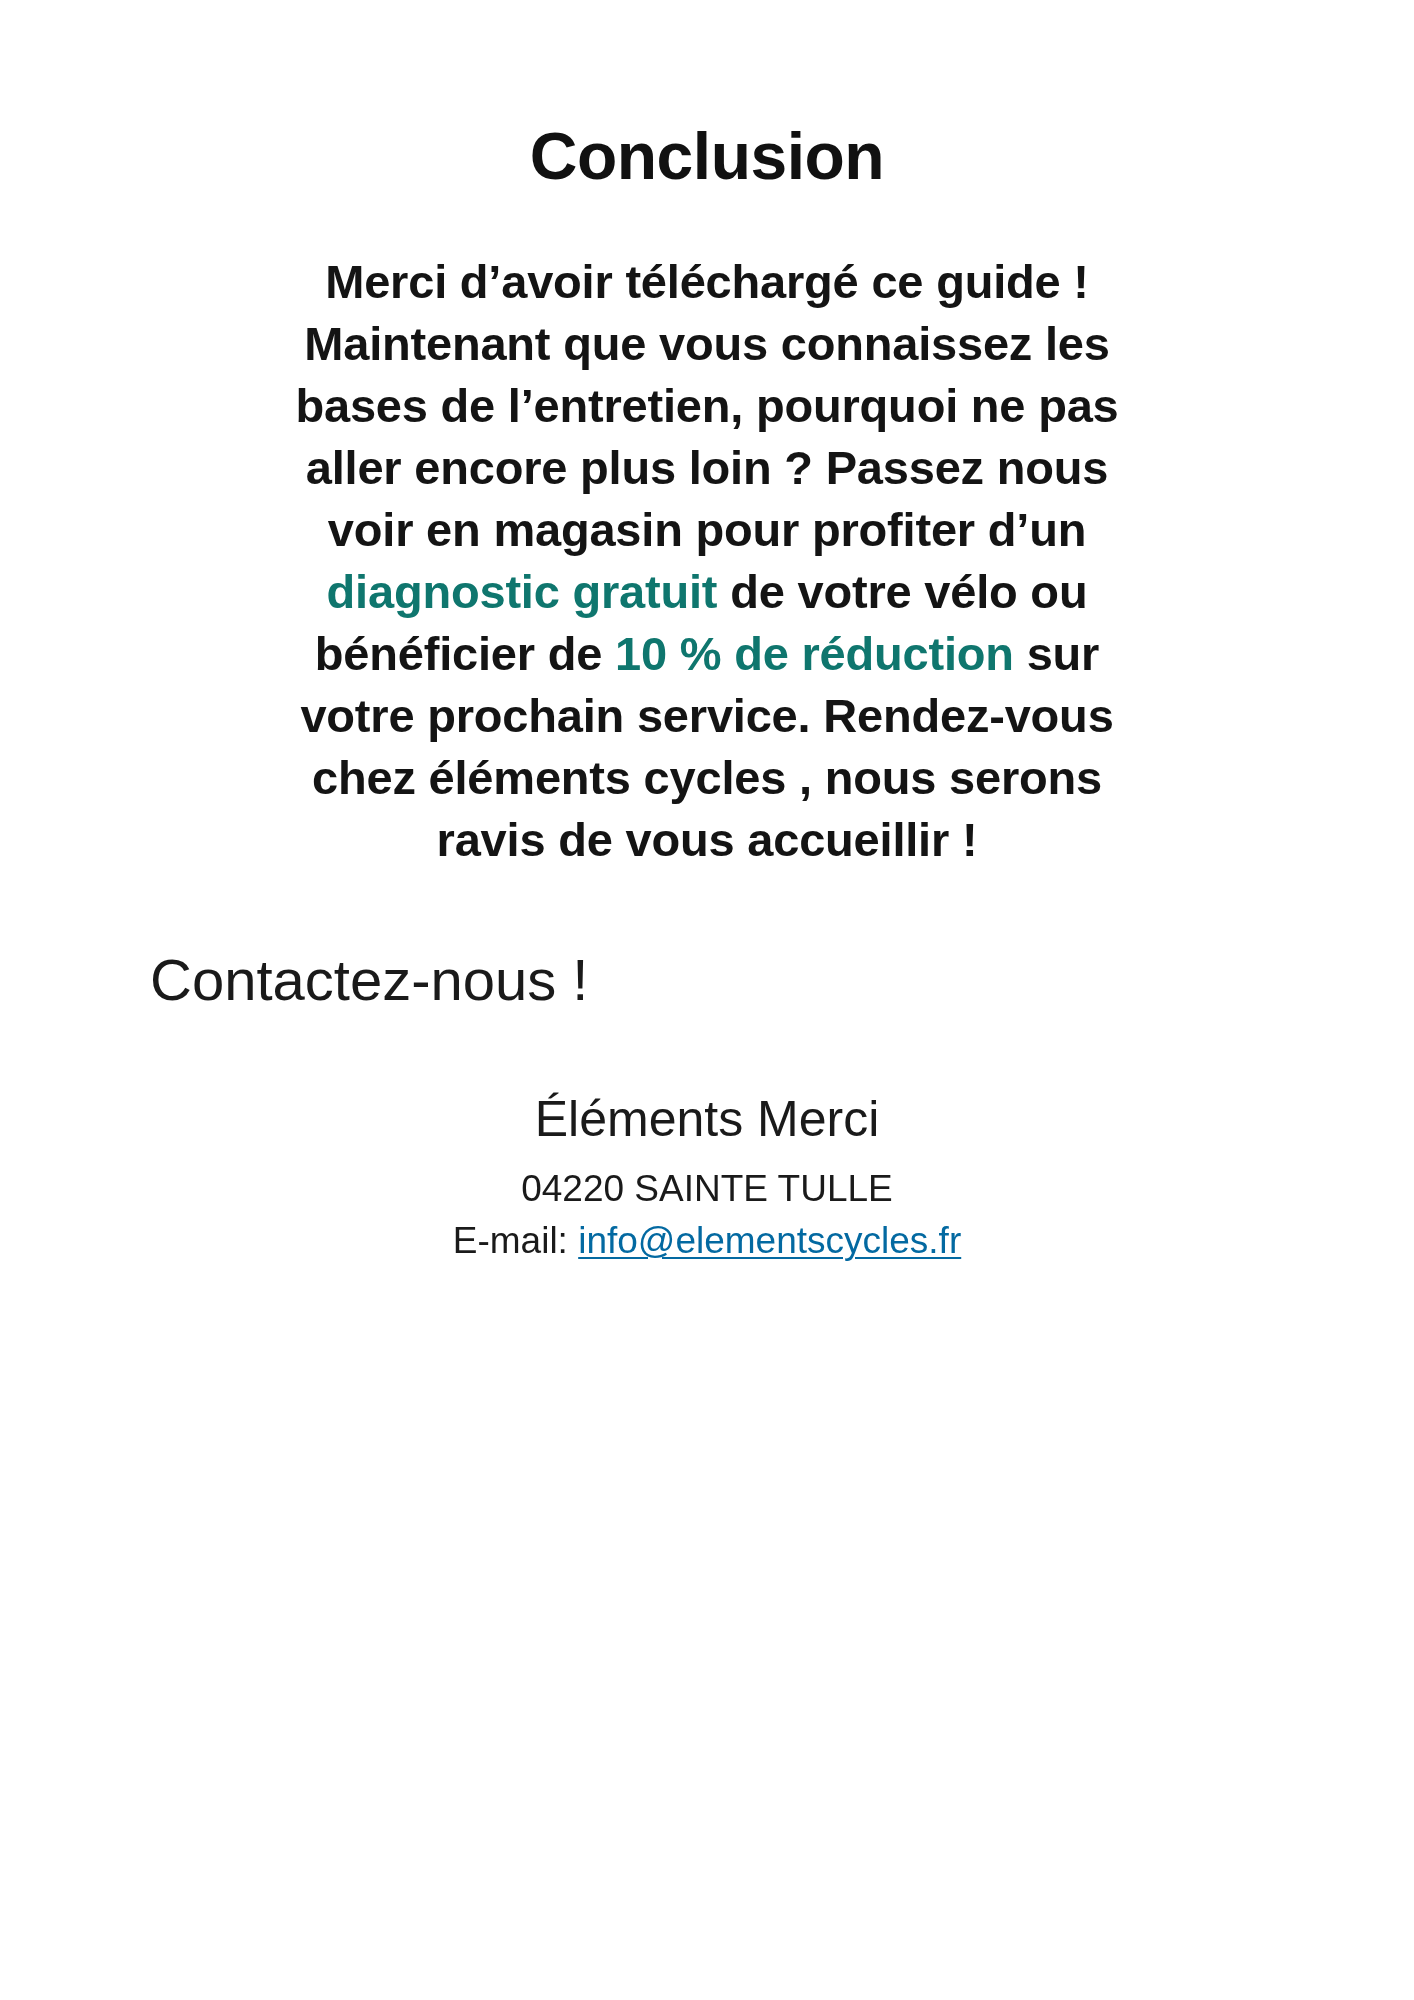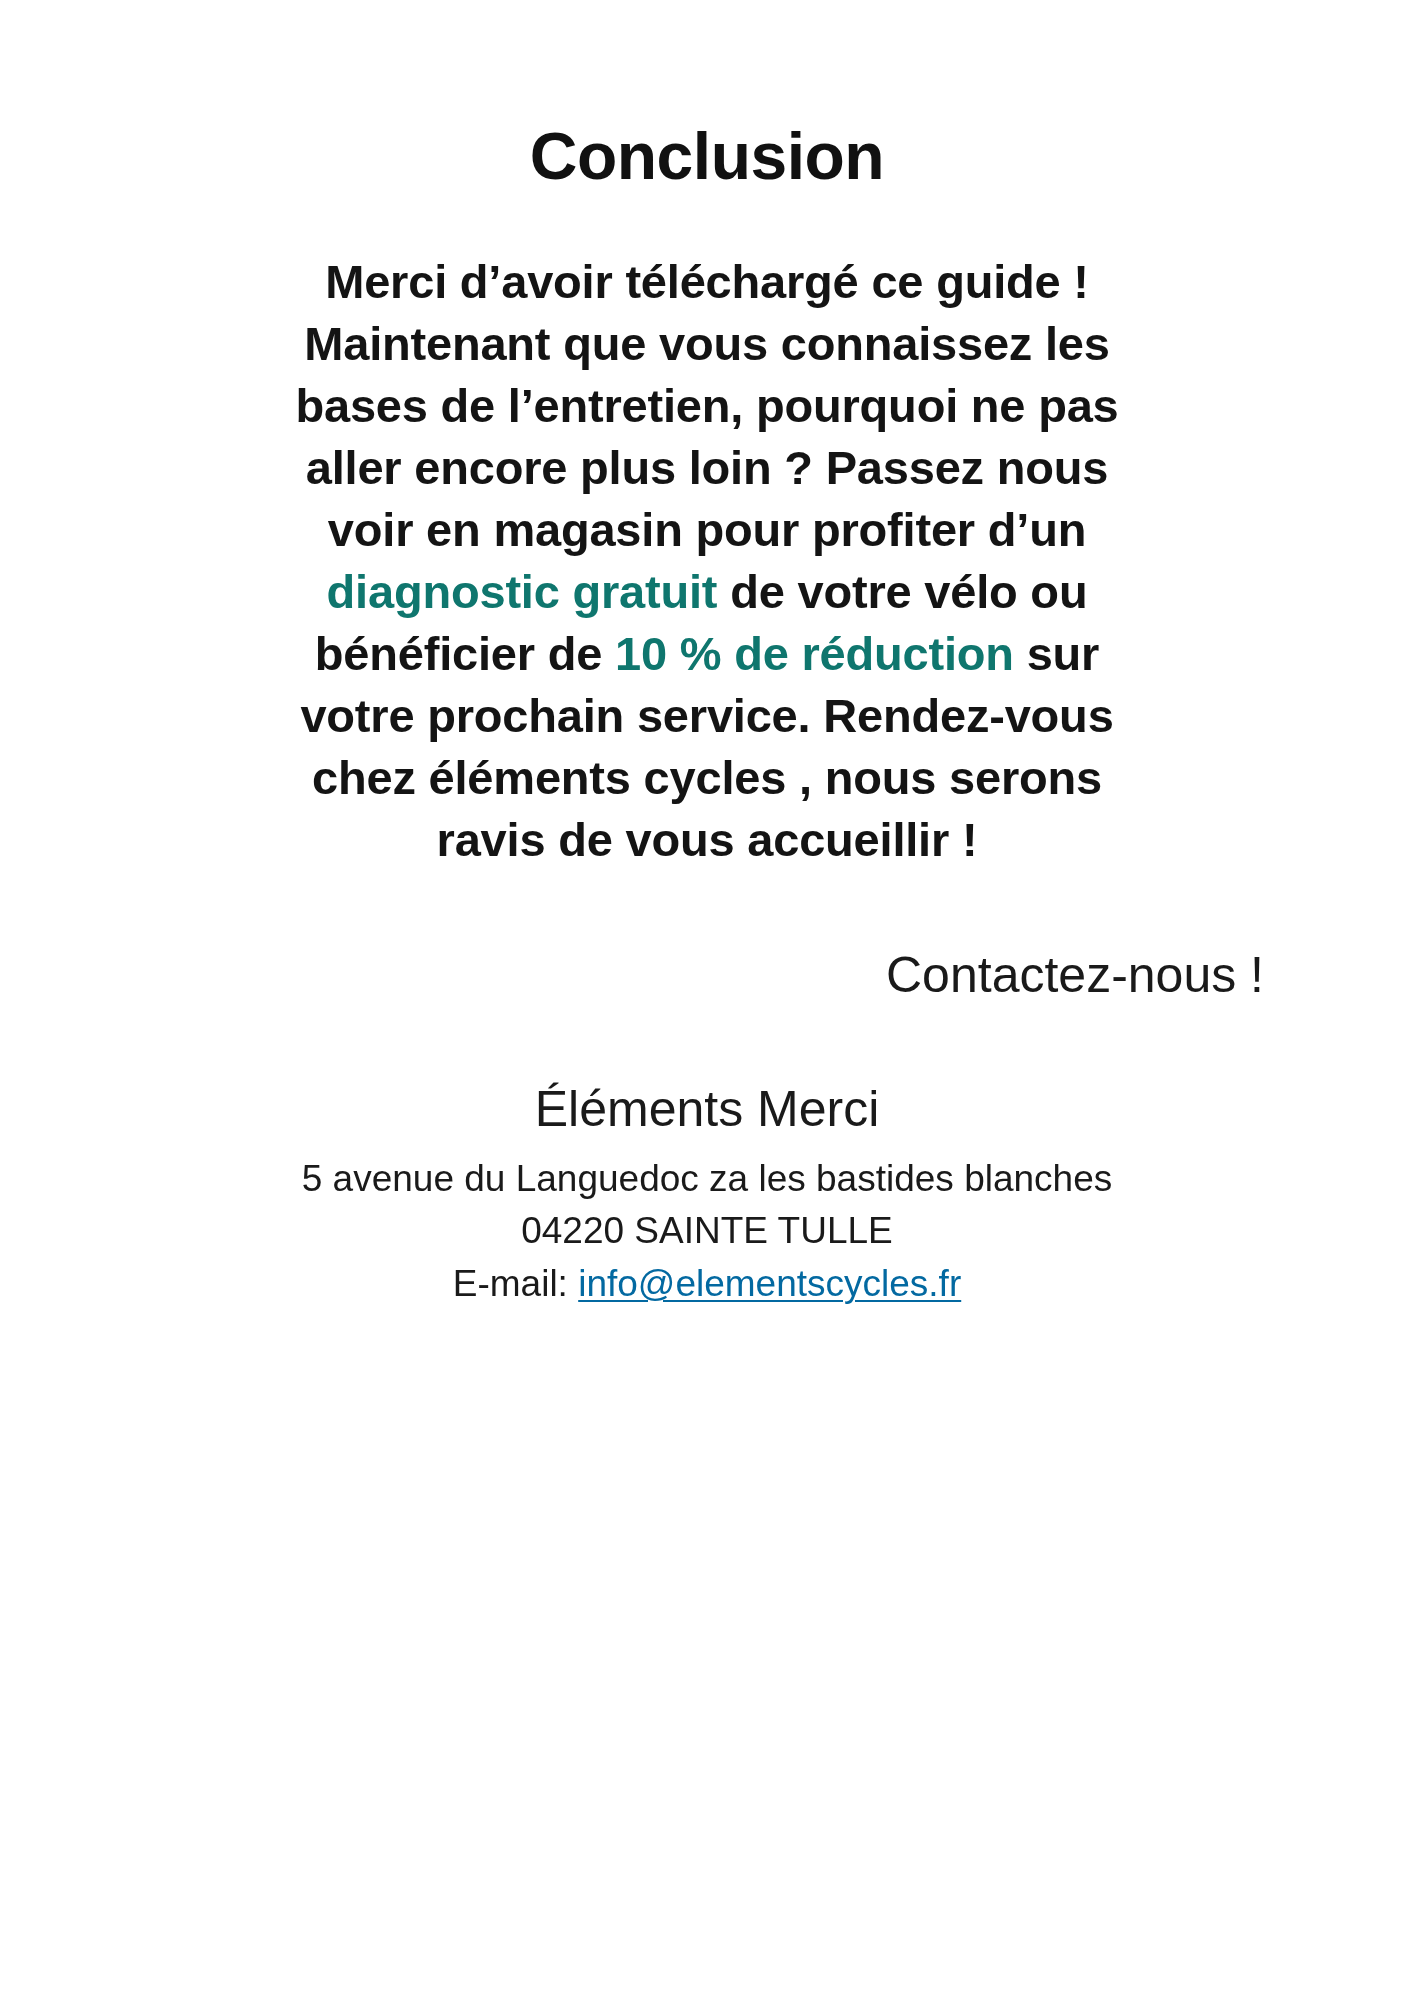--- a/index.html
+++ b/index.html
@@ -46,22 +46,22 @@
     letter-spacing: -0.2px;
   }
   .hl {
     color: #0f766e;
     text-decoration-thickness: 3px;
     text-underline-offset: 5px;
   }
 
   
   .contact-cta {
-    text-align: right;
-    font-size: 50px;
+    text-align: left;
+    font-size: 58px;
     font-weight: 400;
     color: #1a1a1a;
     margin: 74px 0 0 0;
     line-height: 1.2;
   }
   .company-name {
     text-align: center;
     font-size: 50px;
     font-weight: 400;
     color: #1a1a1a;
@@ -95,20 +95,19 @@
 
   <p class="body-paragraph">
     <span>Merci d’avoir téléchargé ce guide ! Maintenant que vous connaissez les bases de l’entretien, pourquoi ne pas aller encore plus loin ? Passez nous voir en magasin pour profiter d’un </span><span class="hl">diagnostic gratuit</span><span> de votre vélo ou bénéficier de </span><span class="hl">10 % de réduction</span><span> sur votre prochain service. Rendez-vous chez éléments cycles , nous serons ravis de vous accueillir !</span>
   </p>
 
   <p class="contact-cta">Contactez-nous !</p>
 
   <p class="company-name">Éléments Merci</p>
 
   <div class="contact-lines">
-    <p class="contact-line">5 avenue du Languedoc za les bastides blanches</p>
     <p class="contact-line">04220 SAINTE TULLE</p>
     <p class="contact-line">
       <span>E-mail: </span><span class="email-link">info@elementscycles.fr</span>
     </p>
   </div>
 
 </div>
 
 </body></html>

